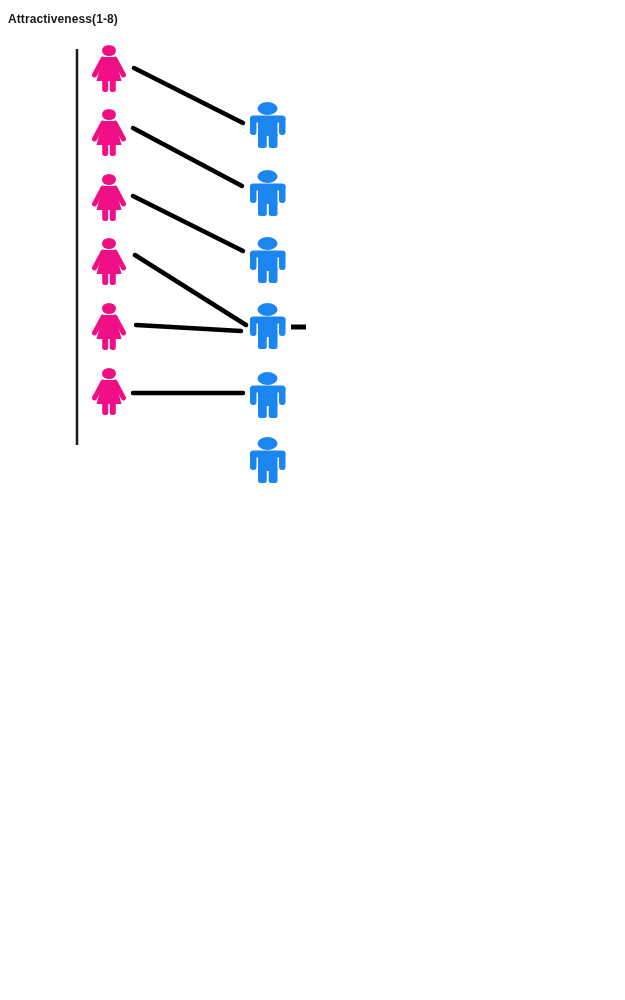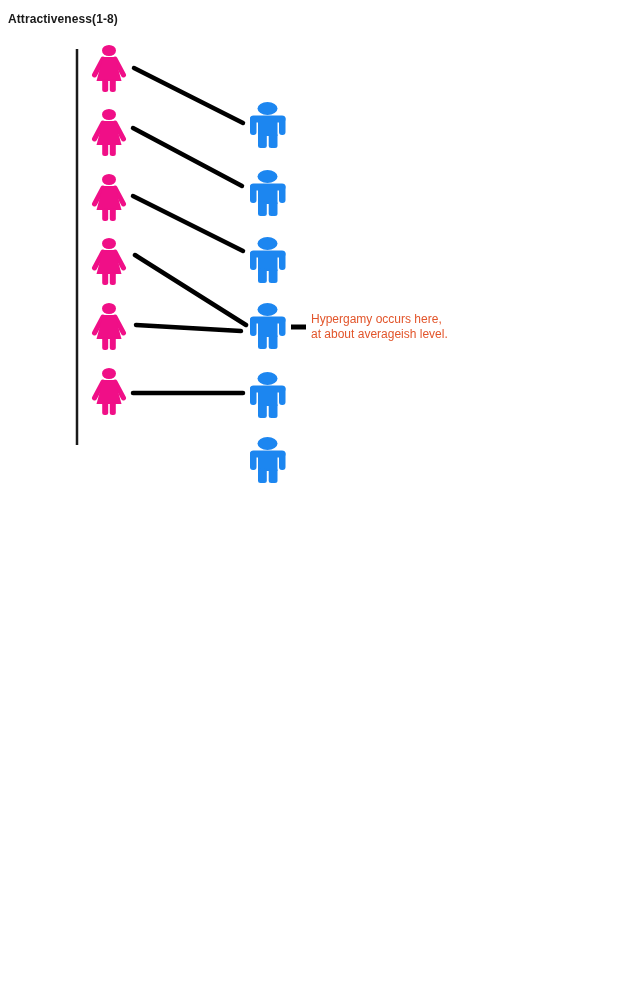--- a/index.html
+++ b/index.html
@@ -151,17 +151,13 @@
         <ellipse cx="19.5" cy="6.5" rx="10" ry="6.5"></ellipse>
         <rect x="2" y="13.5" width="35.5" height="7" rx="3.5"></rect>
         <rect x="2" y="14" width="6.5" height="19" rx="3"></rect>
         <rect x="31" y="14" width="6.5" height="19" rx="3"></rect>
         <rect x="10" y="14" width="19.5" height="20"></rect>
         <rect x="10" y="31" width="8.8" height="15" rx="2.5"></rect>
         <rect x="20.7" y="31" width="8.8" height="15" rx="2.5"></rect>
       </g>
     </svg>
 
-  <div class="annotation" style="color: rgb(226, 85, 43);">
-    <span>Hypergamy occurs here,</span>
-    <span>at about averageish level.</span>
-  </div>
 </div>
 
 </body></html>

